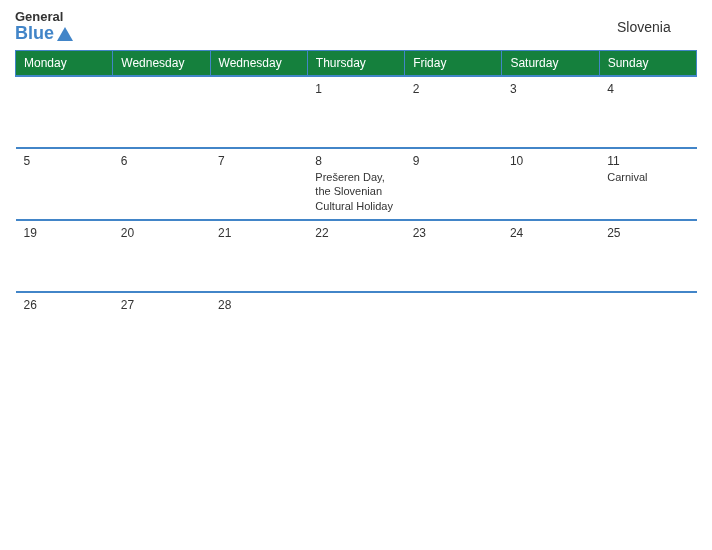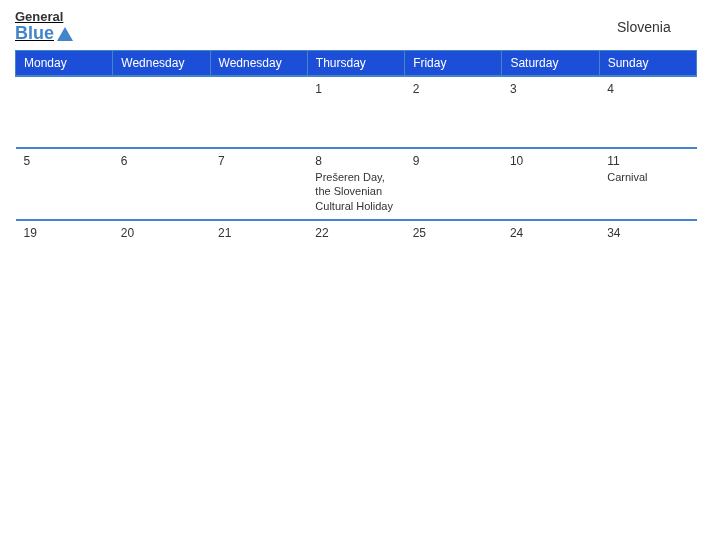--- a/index.html
+++ b/index.html
@@ -55,21 +55,21 @@
       font-size: 14px;
       color: #333;
       min-width: 80px;
     }
     
     .calendar {
       width: 100%;
       border-collapse: collapse;
     }
     .calendar thead tr th {
-      background-color: #1d4ed8;
+      background-color: #15803d;
       color: #fff;
       font-size: 12px;
       font-weight: normal;
       text-align: left;
       padding: 5px 8px;
       border: 1px solid #4285c8;
     }
     .calendar tbody tr {
       border-top: 2px solid #4285c8;
     }
@@ -102,21 +102,21 @@
       height: 60px;
     }
   </style>
 </head>
 <body>
 
 <div class="page">
 
   <div class="header">
     <div class="logo">
-      <div style="display:flex; flex-direction:column; align-items:flex-start; line-height:1.1;text-decoration:underline;">
+      <div style="display:flex; flex-direction:column; align-items:flex-start; line-height:1.1;">
         <span class="logo-text-general">General</span>
         <div style="display:flex; align-items:center; gap:2px;">
           <span class="logo-text-blue">Blue</span>
           <div class="logo-triangle"></div>
         </div>
       </div>
     </div>
     <div class="country">Slovenia</div>
   </div>
 
@@ -176,24 +176,39 @@
           <td>
             <span class="day-number">20</span>
           </td>
           <td>
             <span class="day-number">21</span>
           </td>
           <td>
             <span class="day-number">22</span>
           </td>
           <td>
+            <span class="day-number">23</span>
+          </td>
+          <td>
+            <span class="day-number">24</span>
+          </td>
+          <td>
             <span class="day-number">25</span>
           </td>
-          <td>
-            <span class="day-number">24</span>
-          </td>
-          <td>
-            <span class="day-number">34</span>
-          </td>
+        </tr>
+        <tr class="last-row">
+          <td>
+            <span class="day-number">26</span>
+          </td>
+          <td>
+            <span class="day-number">27</span>
+          </td>
+          <td>
+            <span class="day-number">28</span>
+          </td>
+          <td class="empty"></td>
+          <td class="empty"></td>
+          <td class="empty"></td>
+          <td class="empty"></td>
         </tr>
       </tbody>
   </table>
 </div>
 
 </body></html>

